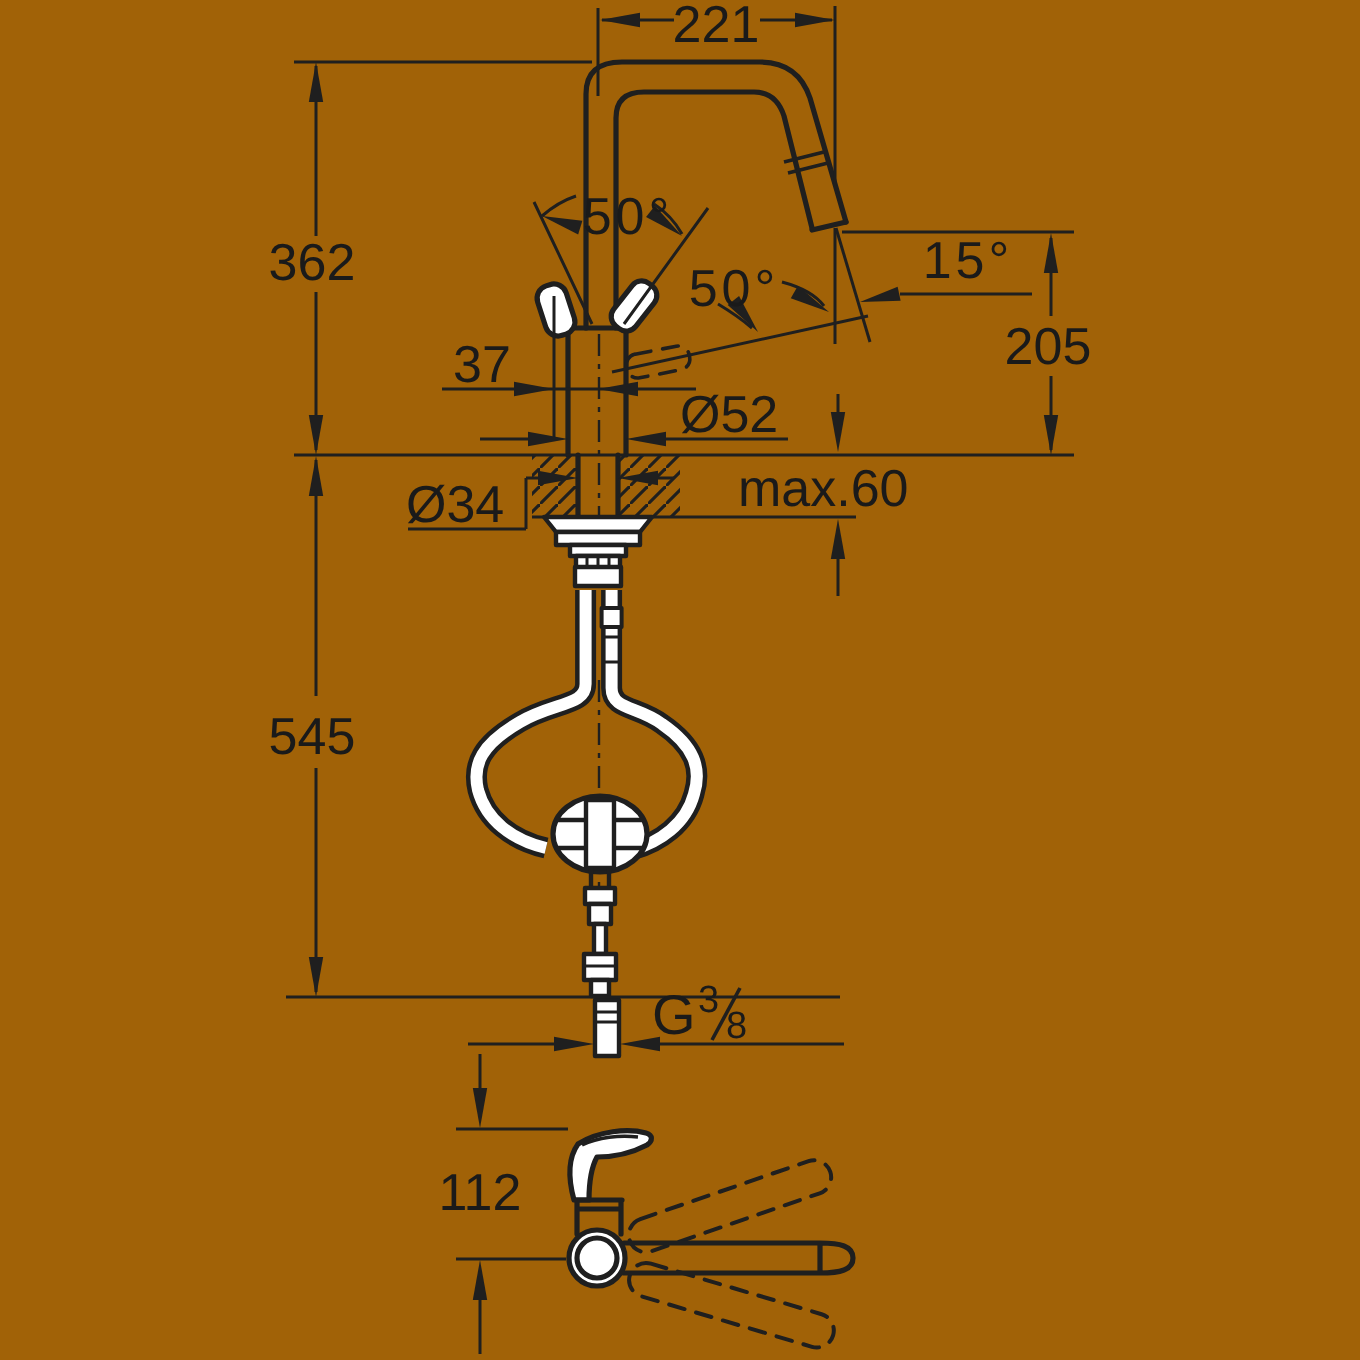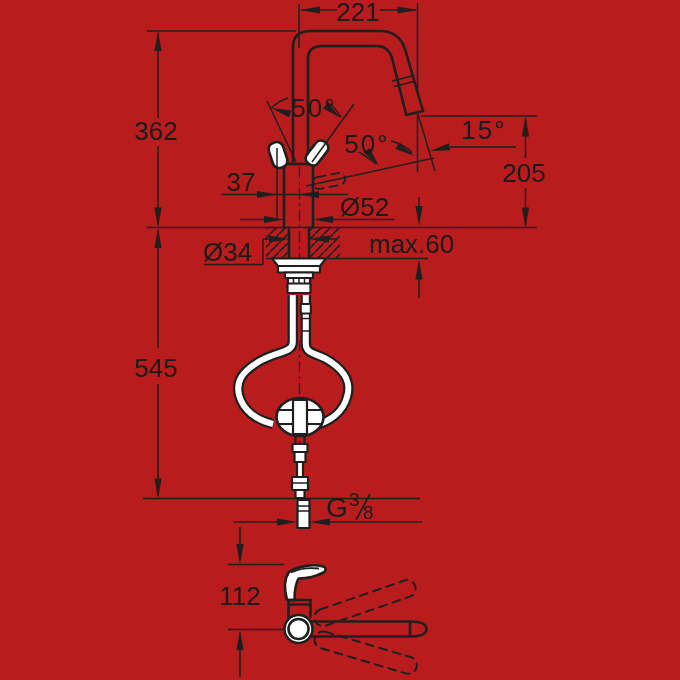--- a/index.html
+++ b/index.html
@@ -1,16 +1,16 @@
 <!DOCTYPE html>
 <html><head>
 <meta charset="utf-8">
 <style>
   html,body{margin:0;padding:0;background:#ffffff;}
-  .stage{position:relative;width:680px;height:680px;background:#b91c1c;overflow:hidden;
+  .stage{position:relative;width:680px;height:680px;background:#a16207;overflow:hidden;
          font-family:"Liberation Sans", sans-serif;}
   svg{display:block;}
   .obj{stroke:#1f1f1f;stroke-width:2.6;fill:none;stroke-linecap:round;stroke-linejoin:round;}
   .obj-fill{stroke:#1f1f1f;stroke-width:2.6;fill:#ffffff;stroke-linejoin:round;}
   .obj2{stroke:#1f1f1f;stroke-width:2.2;fill:#ffffff;stroke-linejoin:round;}
   .thin{stroke:#1f1f1f;stroke-width:1.5;fill:none;stroke-linecap:butt;}
   .thin2{stroke:#1f1f1f;stroke-width:1.8;fill:none;}
   .dashdot{stroke:#1f1f1f;stroke-width:1.2;fill:none;stroke-dasharray:11 4 2.5 4;}
   .dashed{stroke:#1f1f1f;stroke-width:2;fill:none;stroke-dasharray:8 6;stroke-linecap:round;}
   .ah{fill:#1f1f1f;stroke:none;}

